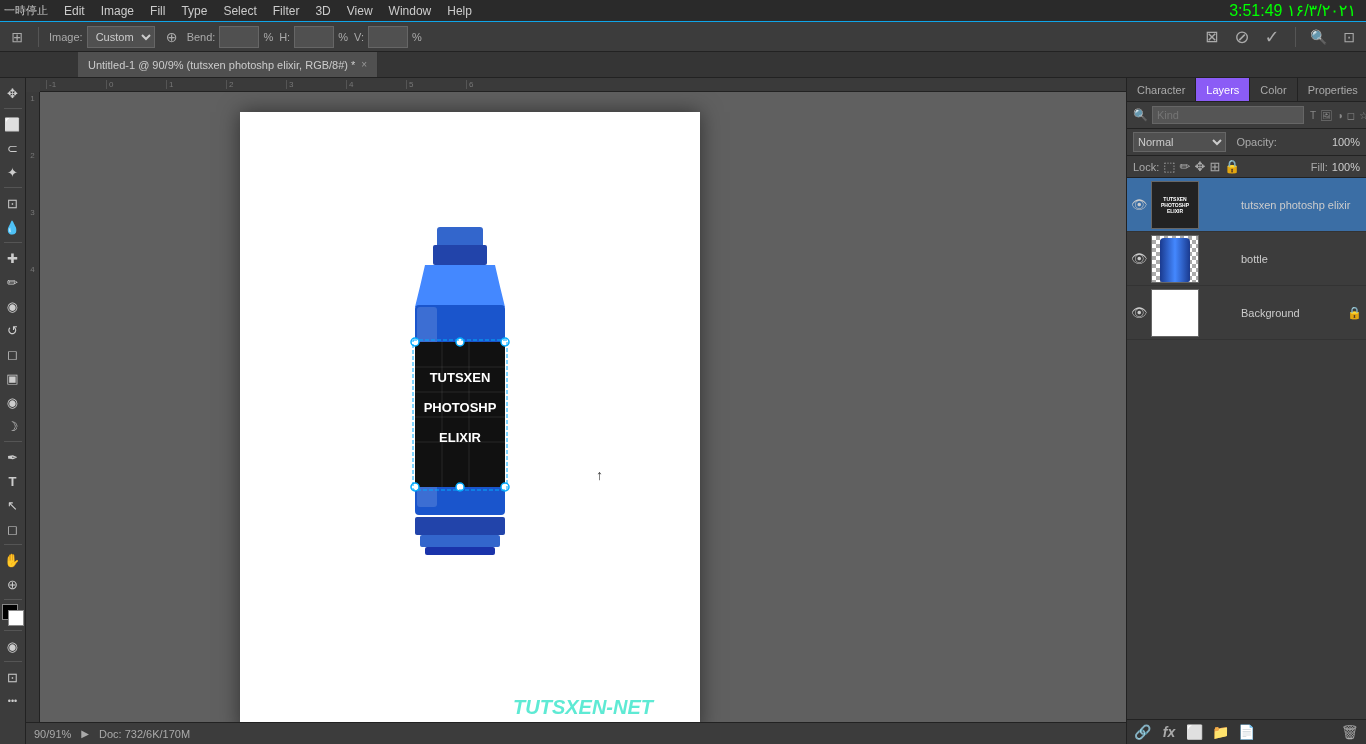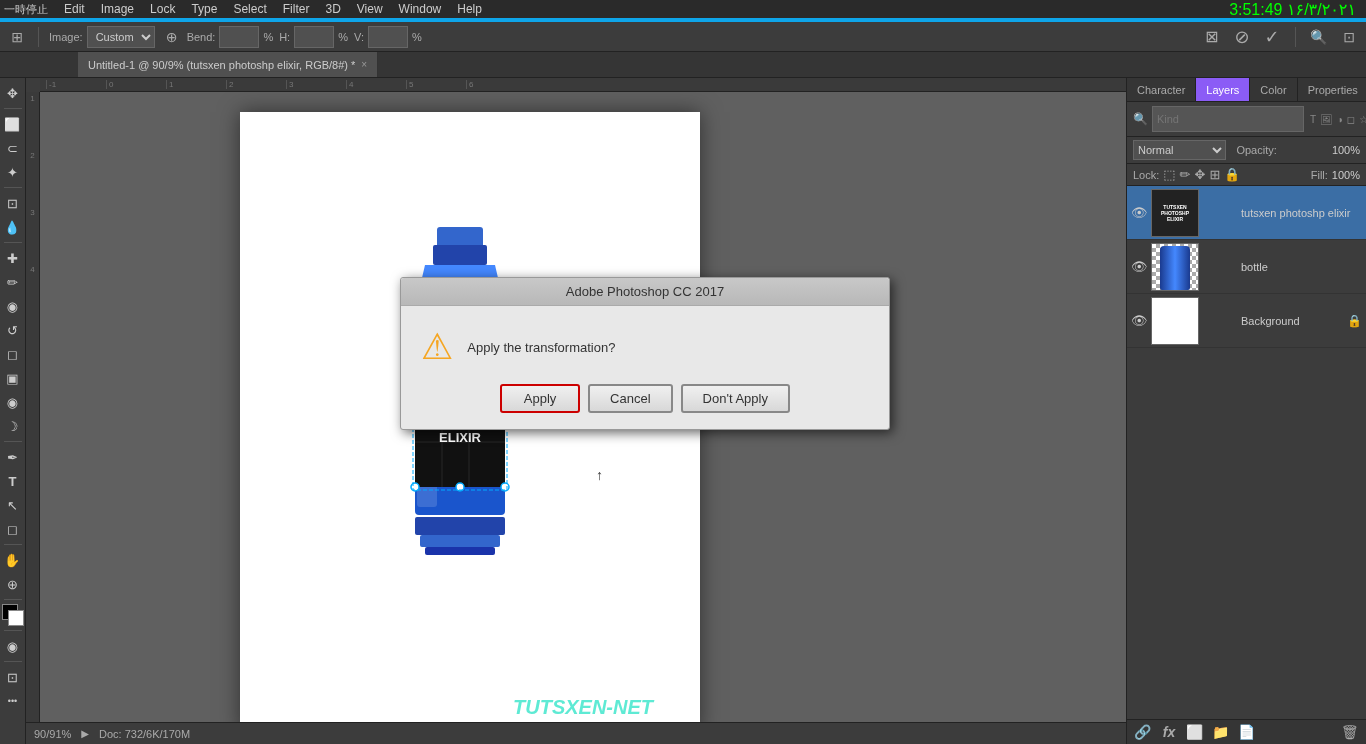--- a/index.html
+++ b/index.html
@@ -16,21 +16,21 @@
 
     
     .menu-bar {
       display: flex;
       align-items: center;
       height: 22px;
       background: #2a2a2a;
       color: #ccc;
       font-size: 12px;
       padding: 8px 4px;
-      border-bottom: 4px solid #0ea5e9;
+      border-bottom: 1px solid #0ea5e9;
     }
     .menu-bar-title {
       font-size: 11px;
       color: #ccc;
       margin-right: 8px;
     }
     .menu-item {
       padding: 0 8px;
       height: 100%;
       display: flex;
@@ -498,21 +498,21 @@
       font-size: 8px;
     }
   </style>
 </head>
 <body>
 
 <div class="menu-bar">
   <span class="menu-bar-title">一時停止</span>
   <span class="menu-item">Edit</span>
   <span class="menu-item">Image</span>
-  <span class="menu-item">Lock</span>
+  <span class="menu-item">Fill</span>
   <span class="menu-item">Type</span>
   <span class="menu-item">Select</span>
   <span class="menu-item">Filter</span>
   <span class="menu-item">3D</span>
   <span class="menu-item">View</span>
   <span class="menu-item">Window</span>
   <span class="menu-item">Help</span>
   <span class="clock">3:51:49  ۱۶/۳/۲۰۲۱</span>
 </div>
 
@@ -667,34 +667,20 @@
             <circle cx="20" cy="260" r="4" fill="white" stroke="#00aaff" stroke-width="1.5"></circle>
             <circle cx="65" cy="260" r="4" fill="white" stroke="#00aaff" stroke-width="1.5"></circle>
             <circle cx="110" cy="260" r="4" fill="white" stroke="#00aaff" stroke-width="1.5"></circle>
 
             <rect x="18" y="113" width="94" height="150" fill="none" stroke="#00aaff" stroke-width="1" stroke-dasharray="4,2"></rect>
           </svg>
         </div>
 
         <div class="watermark">TUTSXEN-NET</div>
 
-        <div class="dialog">
-          <div class="dialog-title-bar">Adobe Photoshop CC 2017</div>
-          <div class="dialog-body">
-            <div class="dialog-message-row">
-              <span class="dialog-warning-icon">⚠</span>
-              <span class="dialog-message">Apply the transformation?</span>
-            </div>
-            <div class="dialog-buttons">
-              <button class="dialog-btn primary">Apply</button>
-              <button class="dialog-btn">Cancel</button>
-              <button class="dialog-btn">Don't Apply</button>
-            </div>
-          </div>
-        </div>
 
         <div style="position:absolute; top:375px; left:556px; font-size:14px; color:#333; pointer-events:none;">↑</div>
       </div>
     </div>
 
     <div class="bottom-bar">
       <span>90/91%</span>
       <span class="bottom-arrow">▶</span>
       <span>Doc: 732/6K/170M</span>
     </div>
@@ -707,21 +693,21 @@
       <div class="panel-tab active">Layers</div>
       <div class="panel-tab">Color</div>
       <div class="panel-tab">Properties</div>
 
     </div>
 
     <div class="layers-panel">
 
       <div class="layers-search">
         <span class="layers-search-icon">🔍</span>
-        <input class="layers-search" type="text" style="flex: 1 1 0%; background: rgb(85, 85, 85); border: 1px solid rgb(102, 102, 102); color: rgb(204, 204, 204); height: 18px; font-size: 11px; padding: 12px 4px;" placeholder="Kind">
+        <input class="layers-search" type="text" style="flex: 1 1 0%; background: rgb(85, 85, 85); border: 1px solid rgb(102, 102, 102); color: rgb(204, 204, 204); height: 18px; font-size: 11px; padding: 4px 4px;" placeholder="Kind">
         <span style="font-size:10px; color:#888; cursor:pointer; margin-left:2px;">T</span>
         <span style="font-size:10px; color:#888; cursor:pointer;">🖼</span>
         <span style="font-size:10px; color:#888; cursor:pointer;">◑</span>
         <span style="font-size:10px; color:#888; cursor:pointer;">◻</span>
         <span style="font-size:10px; color:#888; cursor:pointer;">☆</span>
 
       </div>
 
       <div class="layers-filter-row">
         <select class="layers-blend-select">

